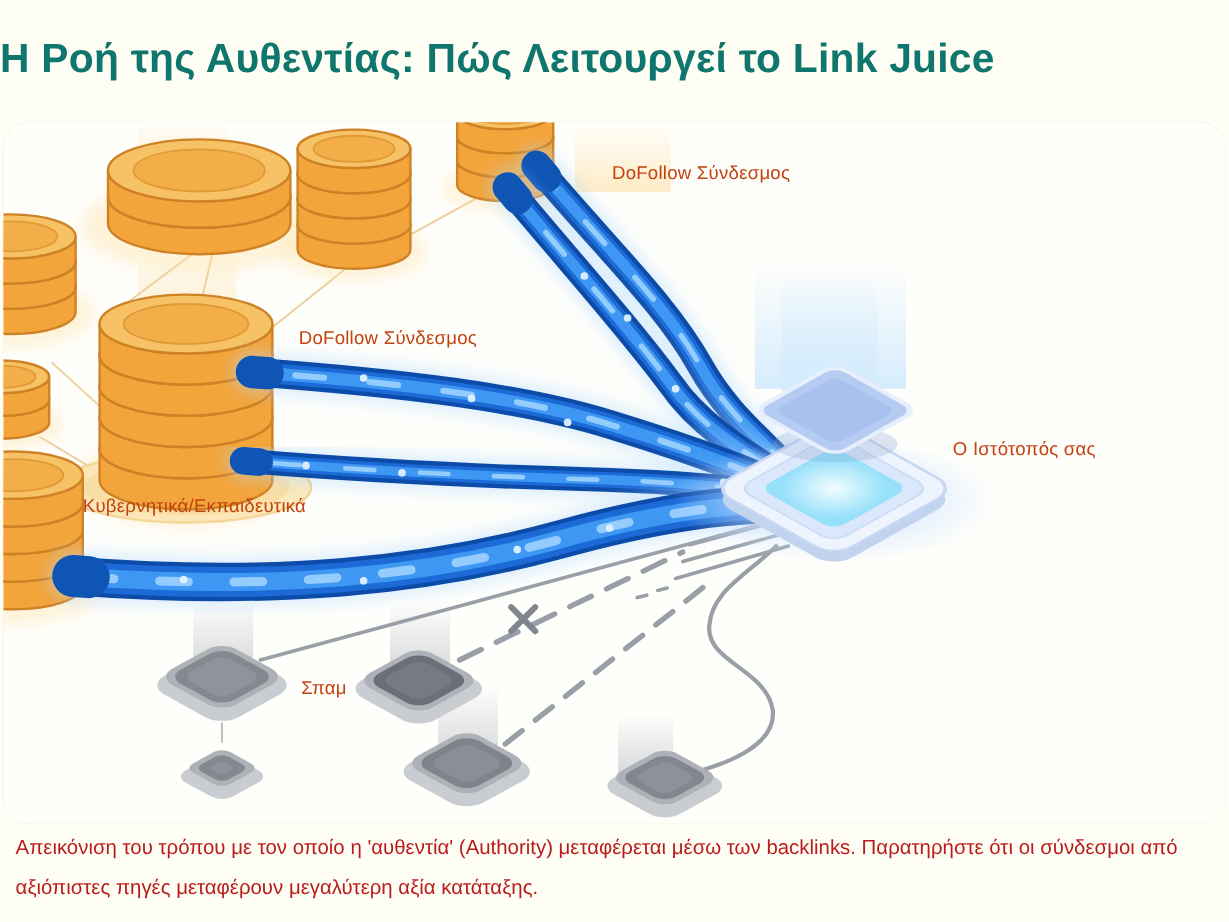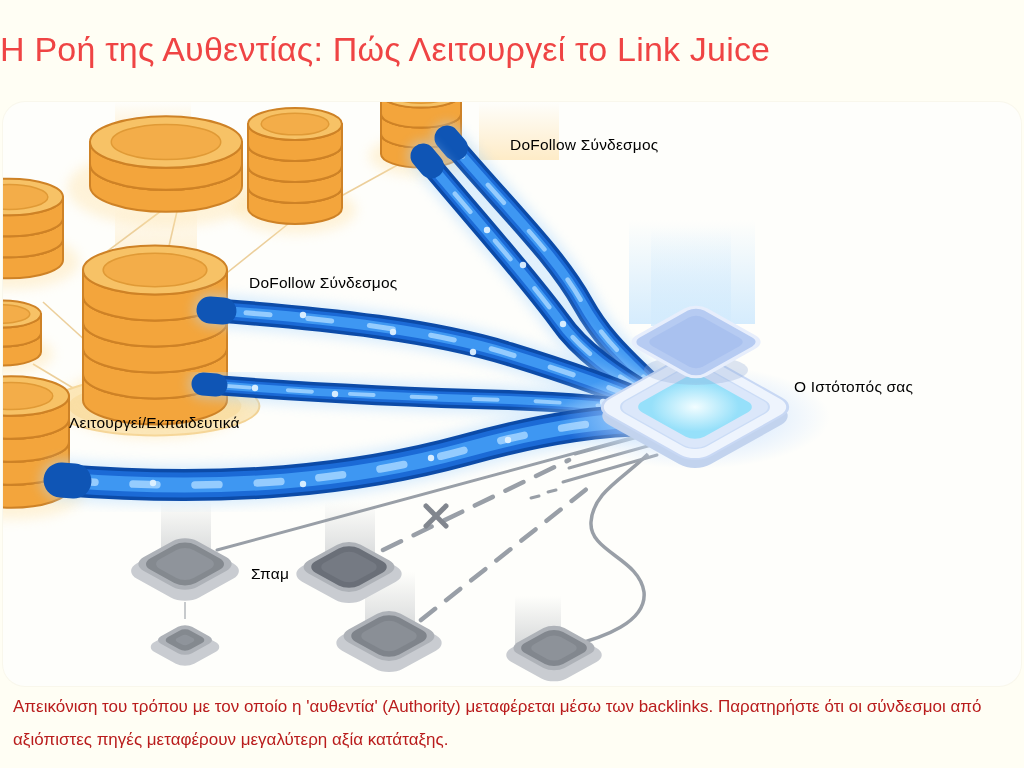--- a/index.html
+++ b/index.html
@@ -3,31 +3,31 @@
 <meta charset="utf-8">
 <style>
   html,body{margin:0;padding:0;}
   body{
     width:1024px;height:768px;position:relative;overflow:hidden;
     background:#FFFEF4;
     font-family:"Liberation Sans", sans-serif;
   }
   h1.title{
     position:absolute;left:0px;top:30px;margin:0;
-    font-size:34px;font-weight:400;color:#ef4444;letter-spacing:.2px;
+    font-size:34px;font-weight:700;color:#0f766e;letter-spacing:.2px;
     white-space:nowrap;
   }
   figure.card{
     position:absolute;left:3px;top:102px;width:1018px;height:584px;margin:0;
     background:#FEFEFB;border-radius:22px;
     box-shadow:0 0 0 1px rgba(90,80,50,.04);
   }
   figure.card svg{position:absolute;left:0;top:0;width:1018px;height:584px;border-radius:22px;}
   .lbl{
-    position:absolute;font-size:15.5px;color:#000000;white-space:nowrap;
+    position:absolute;font-size:15.5px;color:#c2410c;white-space:nowrap;
     letter-spacing:.2px;
   }
   p.caption{
     position:absolute;left:13px;top:690px;width:1002px;margin:0;
     font-size:17px;line-height:33px;color:#b91c1c;
   }
 </style>
 </head>
 <body>
 
@@ -281,18 +281,18 @@
         </g>
         <ellipse cx="693" cy="268" rx="52" ry="15" fill="#8FA9D8" opacity="0.3"></ellipse>
         <g transform="translate(693 240) scale(1 0.56) rotate(45)">
           <rect x="-48" y="-48" width="96" height="96" rx="14" fill="#B6CBF2" stroke="#E7EEFC" stroke-width="5"></rect>
           <rect x="-36" y="-36" width="72" height="72" rx="10" fill="#A9C1EF"></rect>
         </g>
       </g>
     </svg>
   <span class="lbl" style="left:507px;top:34px">DoFollow Σύνδεσμος</span>
   <span class="lbl" style="left:246px;top:172px">DoFollow Σύνδεσμος</span>
-  <span class="lbl" style="left:66px;top:312px">Λειτουργεί/Εκπαιδευτικά</span>
-  <span class="lbl" style="left:791px;top:276px">Ο Ιστότοπός σας</span>
+  <span class="lbl" style="left:66px;top:312px">Κυβερνητικά/Εκπαιδευτικά</span>
+  <span class="lbl" style="left:791px;top:264px">Ο Ιστότοπός σας</span>
   <span class="lbl" style="left:248px;top:463px">Σπαμ</span>
 </figure>
 
 <p class="caption">Απεικόνιση του τρόπου με τον οποίο η 'αυθεντία' (Authority) μεταφέρεται μέσω των backlinks. Παρατηρήστε ότι οι σύνδεσμοι από αξιόπιστες πηγές μεταφέρουν μεγαλύτερη αξία κατάταξης.</p>
 
 </body></html>

